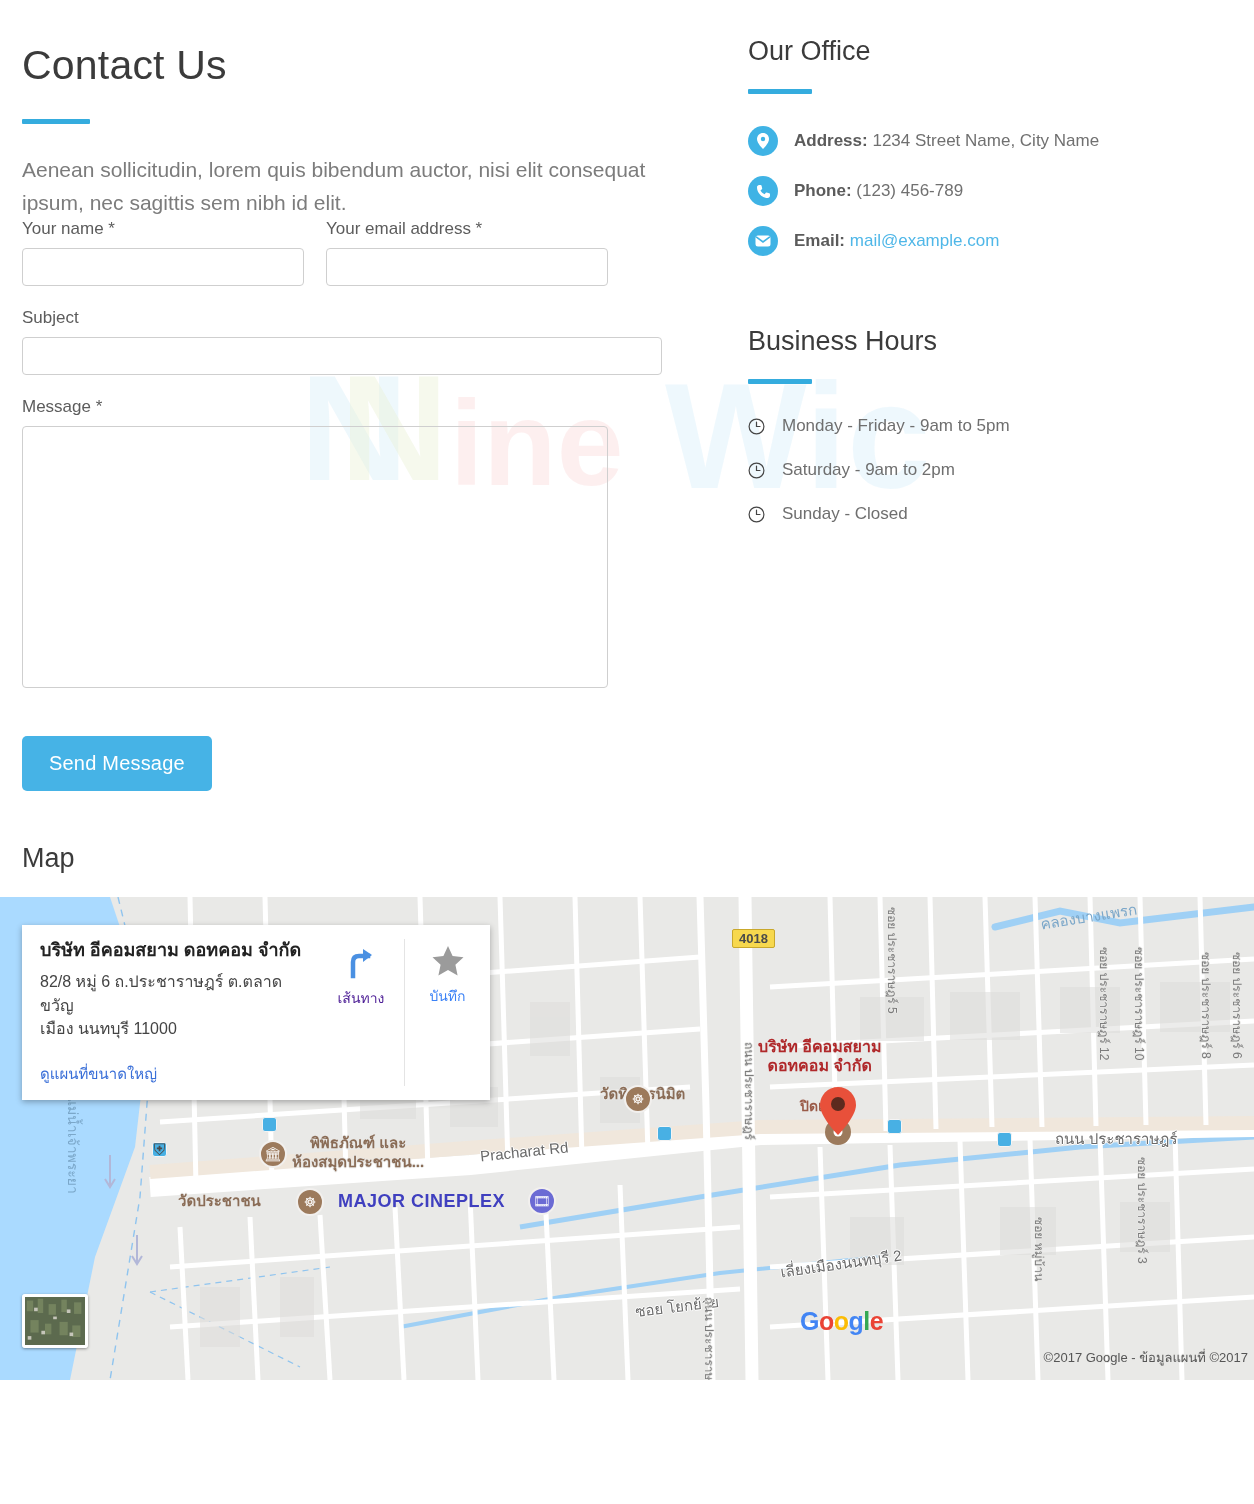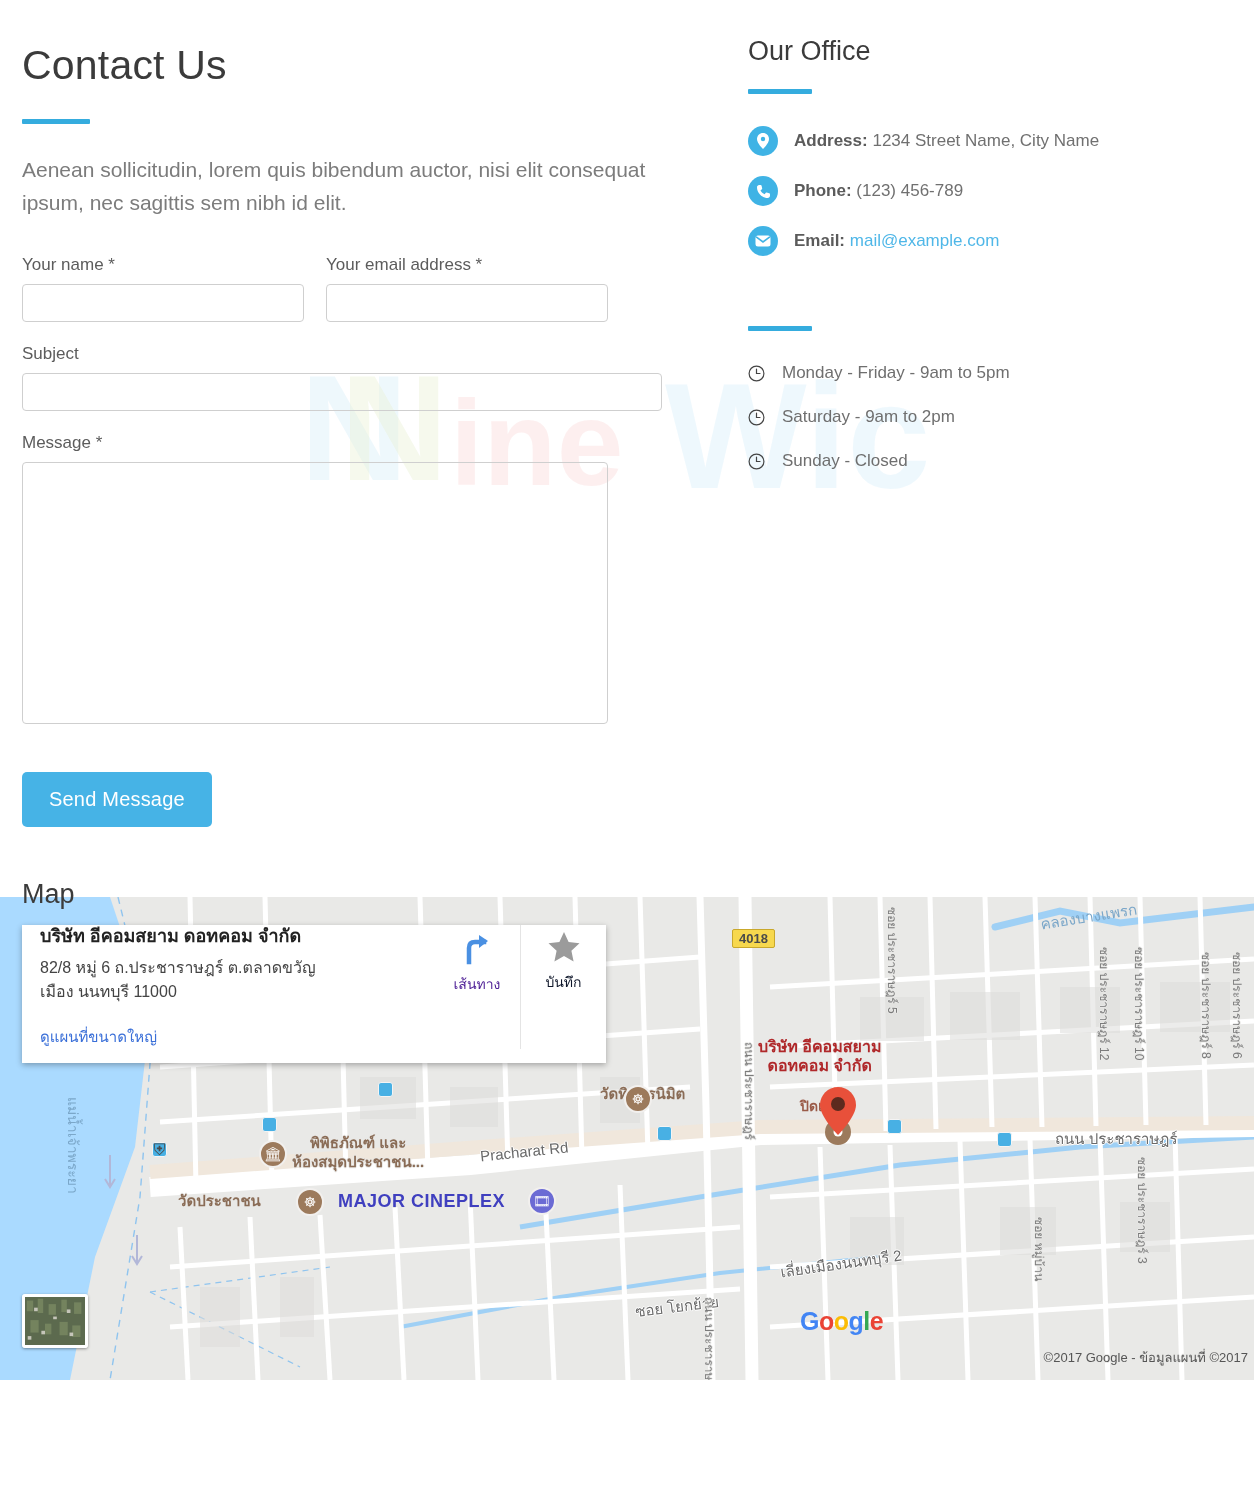--- a/index.html
+++ b/index.html
@@ -52,21 +52,21 @@
   .intro {
     font-size: 21px;
     line-height: 1.55;
     color: #7c7c7c;
     margin: 30px 0 0 0;
     max-width: 680px;
     font-weight: 400;
   }
 
   
-  #contact-form { margin-top: 36px; position: relative; }
+  #contact-form { position: relative; }
   .field-label {
     display: block;
     font-size: 17px;
     color: #5c5c5c;
     margin-bottom: 9px;
     font-weight: 400;
   }
   .row-2 { display: flex; gap: 22px; }
   .col-half { width: 282px; }
   .col-full { width: 586px; }
@@ -222,42 +222,42 @@
     color: #4a4a4a;
     font-size: 13px; font-weight: 700;
     padding: 1px 6px;
     border-radius: 2px;
   }
 
   
   #map-card {
     position: absolute;
     left: 22px; top: 28px;
-    width: 584px;
+    width: 468px;
     background: #ffffff;
     box-shadow: 0 2px 6px rgba(0,0,0,.3);
     z-index: 40;
     display: flex;
-    padding: 0 0 14px 0;
+    padding: 14px 0 14px 0;
   }
   .card-left { padding: 0 14px 0 18px; flex: 1 1 auto; }
   .card-title { font-size: 18px; font-weight: 700; color: #222; line-height: 1.3; }
   .card-addr { font-size: 16px; color: #444; line-height: 1.45; margin-top: 8px; }
   .card-link { font-size: 15px; color: #3a6fd8; margin-top: 22px; cursor: pointer; }
   .card-actions { display: flex; flex: 0 0 auto; }
   .card-act {
     width: 86px;
     text-align: center;
     padding: 6px 4px 0 4px;
     cursor: pointer;
   }
   .card-act + .card-act { border-left: 1px solid #e4e4e4; }
   .card-act .lbl { font-size: 14px; margin-top: 4px; }
   .act-dir .lbl { color: #4c1d95; }
-  .act-save .lbl { color: #0f172a; }
+  .act-save .lbl { color: #3b82f6; }
 
   #sat-thumb {
     position: absolute;
     left: 22px; bottom: 32px;
     width: 66px; height: 54px;
     border: 3px solid #fff;
     border-radius: 3px;
     box-shadow: 0 1px 3px rgba(0,0,0,.4);
     overflow: hidden;
     z-index: 30;
@@ -371,20 +371,21 @@
           <span class="info-text">
             <b>Email:</b>
             <a href="#">mail@example.com</a>
           </span>
         </div>
 
       </div>
     </div>
 
     <div style="margin-top:70px;">
+      <h2 class="side-heading">Business Hours</h2>
       <div class="side-rule"></div>
 
       <div class="hours-list">
         <div class="hour-row">
           <svg class="clock-ico" viewBox="0 0 17 17">
             <circle cx="8.5" cy="8.5" r="7.4" fill="none" stroke="#444" stroke-width="1.2"></circle>
             <path d="M8.5 4.2 V8.5 H12" stroke="#444" stroke-width="1.2" fill="none" stroke-linecap="round"></path>
           </svg>
           <span class="hour-text">Monday - Friday - 9am to 5pm</span>
         </div>

